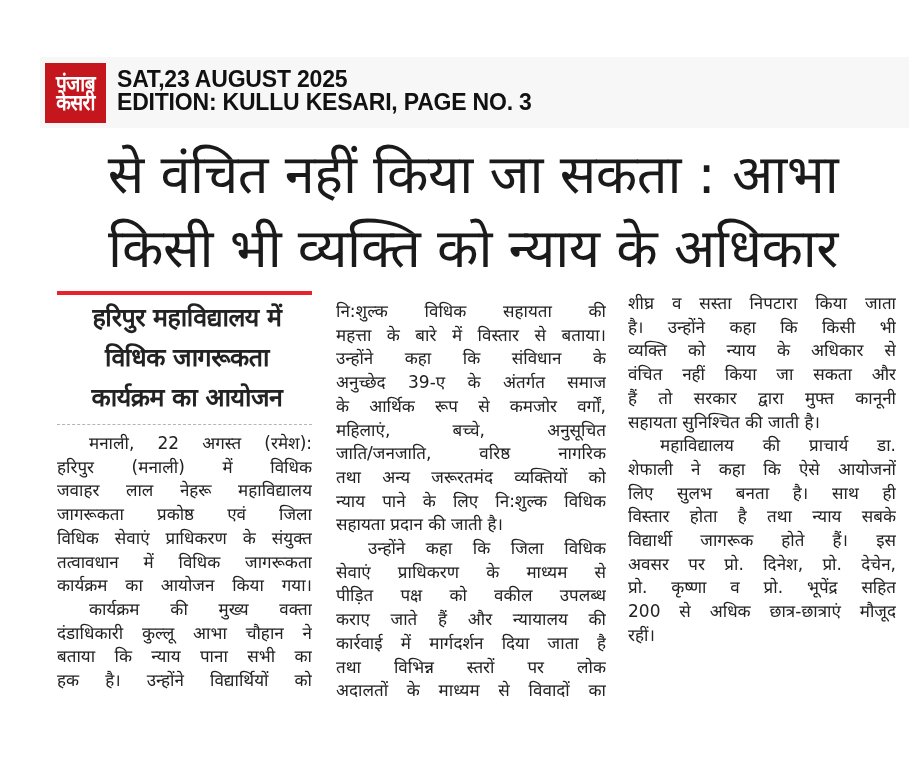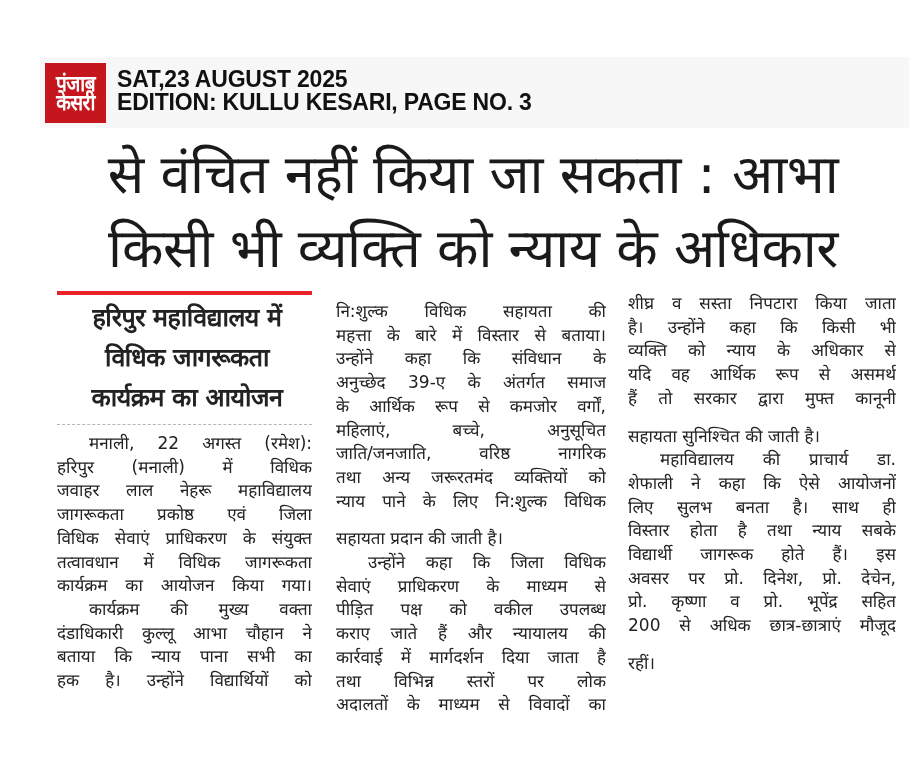--- a/index.html
+++ b/index.html
@@ -111,21 +111,21 @@
     color: #222222;
     text-align: justify;
   }
   .col .line {
     display: block;
     white-space: nowrap;
     text-align-last: justify;
     overflow: hidden;
   }
   .col .line.indent { padding-left: 32px; }
-  .col .line.last { text-align-last: left; margin-top: 14px; }
+  .col .line.last { text-align-last: left; }
   .col1 { left: 57px; top: 432px; width: 255px; }
   .col2 { left: 336px; top: 300px; width: 270px; }
   .col3 { left: 628px; top: 292px; width: 268px; }
 </style>
 </head>
 <body>
 
 <div class="header-band"></div>
 
 <div class="logo" style="background: rgb(196, 22, 28);">
@@ -182,21 +182,21 @@
     <span class="line">पीड़ित पक्ष को वकील उपलब्ध</span>
     <span class="line">कराए जाते हैं और न्यायालय की</span>
     <span class="line">कार्रवाई में मार्गदर्शन दिया जाता है</span>
     <span class="line">तथा विभिन्न स्तरों पर लोक</span>
     <span class="line">अदालतों के माध्यम से विवादों का</span>
   </div>
 <div class="col col3">
     <span class="line">शीघ्र व सस्ता निपटारा किया जाता</span>
     <span class="line">है। उन्होंने कहा कि किसी भी</span>
     <span class="line">व्यक्ति को न्याय के अधिकार से</span>
-    <span class="line">यदि वह आर्थिक रूप से असमर्थ</span>
+    <span class="line">वंचित नहीं किया जा सकता और</span>
     <span class="line">हैं तो सरकार द्वारा मुफ्त कानूनी</span>
     <span class="line last">सहायता सुनिश्चित की जाती है।</span>
     <span class="line indent">महाविद्यालय की प्राचार्य डा.</span>
     <span class="line">शेफाली ने कहा कि ऐसे आयोजनों</span>
     <span class="line">लिए सुलभ बनता है। साथ ही</span>
     <span class="line">विस्तार होता है तथा न्याय सबके</span>
     <span class="line">विद्यार्थी जागरूक होते हैं। इस</span>
     <span class="line">अवसर पर प्रो. दिनेश, प्रो. देचेन,</span>
     <span class="line">प्रो. कृष्णा व प्रो. भूपेंद्र सहित</span>
     <span class="line">200 से अधिक छात्र-छात्राएं मौजूद</span>

